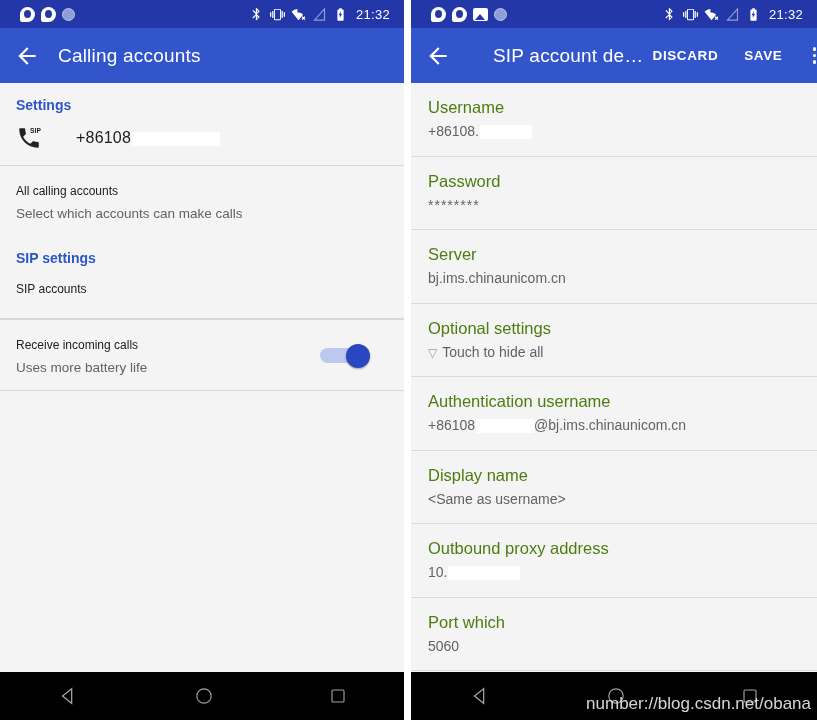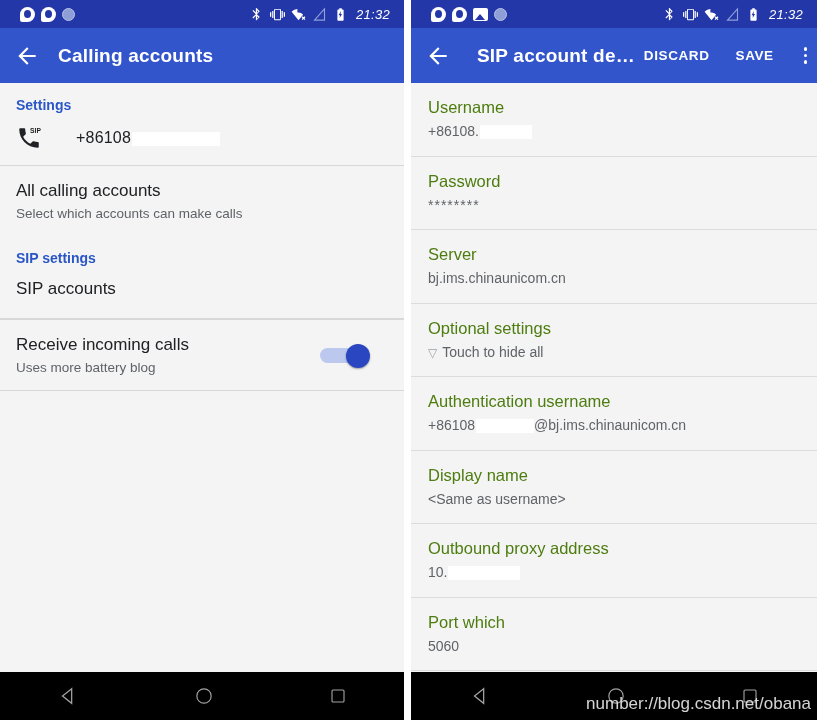--- a/index.html
+++ b/index.html
@@ -10,40 +10,40 @@
   .phone.left  { width:404px; }
   .gap         { width:7px; background:#ffffff; height:720px; }
   .phone.right { width:406px; }
 
   
   .statusbar { height:28px; background:#2337a8; display:flex; align-items:center;
                padding:0 8px; color:#ffffff; }
   .sb-left { display:flex; align-items:center; gap:6px; flex:1; padding-left:12px; }
   .sb-right { display:flex; align-items:center; gap:6px; padding-right:6px; }
   .sb-ico { width:15px; height:15px; display:block; }
-  .sb-time { font-size:13px; color:#ffffff; letter-spacing:0.3px; margin-left:2px;font-style:italic; }
+  .sb-time { font-size:13px; color:#ffffff; letter-spacing:0.3px; margin-left:2px; }
   .qq { width:15px; height:15px; border-radius:50% 50% 50% 15%; background:#ffffff;
         position:relative; }
   .qq:after { content:""; position:absolute; left:4px; top:3.5px; width:7px; height:8px;
         border-radius:50%; background:#2337a8; }
   .dot-circ { width:13px; height:13px; border-radius:50%; background:#8e9ed6;
         border:1px solid #b9c4e6; }
   .img-ico { width:15px; height:13px; background:#ffffff; border-radius:2px;
         position:relative; overflow:hidden; }
   .img-ico:after { content:""; position:absolute; left:2px; bottom:1px; width:0; height:0;
         border-left:5px solid transparent; border-right:5px solid transparent;
         border-bottom:6px solid #2337a8; }
 
   
   .appbar { height:55px; background:#3355cc; display:flex; align-items:center;
             padding:0 14px; color:#ffffff; }
   .back { width:26px; height:26px; flex:none; margin-right:18px; cursor:pointer; }
-  .appbar-title { font-size:19px; font-weight:bold; color:#ffffff; white-space:nowrap;
+  .appbar-title { font-size:19px; font-weight:normal; color:#ffffff; white-space:nowrap;
             letter-spacing:0.2px; }
-  .appbar.right .appbar-title { margin-left:8px; }
+  .appbar.right .appbar-title { margin-left:24px; }
   .appbar-actions { display:flex; align-items:center; margin-left:auto; gap:8px; }
   .act-btn { font-size:13.5px; font-weight:bold; color:#ffffff; letter-spacing:0.6px;
             padding:6px 9px; cursor:pointer; white-space:nowrap; }
   .kebab { width:22px; height:26px; display:flex; flex-direction:column;
             align-items:center; justify-content:center; gap:3px; cursor:pointer;
             margin-left:4px; }
   .kebab i { width:3.5px; height:3.5px; border-radius:50%; background:#ffffff; display:block; }
 
   
   .content { position:absolute; left:0; right:0; background:#f4f4f4; }
@@ -56,21 +56,21 @@
   .acct-row { display:flex; align-items:center; padding:6px 16px 14px 16px; }
   .sip-ico { width:30px; flex:none; display:flex; align-items:center; }
   .acct-num { font-size:16px; color:#202124; margin-left:30px; letter-spacing:0.2px; }
   .redact { display:inline-block; background:#ffffff; height:14px; vertical-align:middle;
       margin-left:1px; }
 
   .divider { height:1px; background:#dcdcdc; width:100%; }
   .divider.full { background:#d8d8d8; }
 
   .row { padding:14px 16px 13px 16px; position:relative; }
-  .row .title { font-size:17px; color:#202124; line-height:22px; }
+  .row .title { font-size:12px; color:#202124; line-height:22px; }
   .row .subtitle { font-size:13.5px; color:#5f6368; line-height:19px; margin-top:2px; }
   .row.with-toggle { display:flex; align-items:center; }
   .row.with-toggle .texts { flex:1; }
 
   .toggle { width:50px; height:26px; position:relative; flex:none; margin-right:18px;
       cursor:pointer; }
   .toggle .track { position:absolute; left:0; top:5px; width:42px; height:15px;
       border-radius:8px; background:#bdc8ef; }
   .toggle .thumb { position:absolute; right:0; top:1px; width:24px; height:24px;
       border-radius:50%; background:#2a46c0; box-shadow:0 1px 2px rgba(0,0,0,.35); }
@@ -161,21 +161,21 @@
       </div>
 
       <div class="divider full"></div>
 
 
       <div class="divider full"></div>
 
       <div class="row with-toggle">
         <div class="texts">
           <div class="title">Receive incoming calls</div>
-          <div class="subtitle">Uses more battery blog</div>
+          <div class="subtitle">Uses more battery life</div>
         </div>
         <div class="toggle">
           <span class="track"></span>
           <span class="thumb"></span>
         </div>
       </div>
 
       <div class="divider full"></div>
     </div>
 

